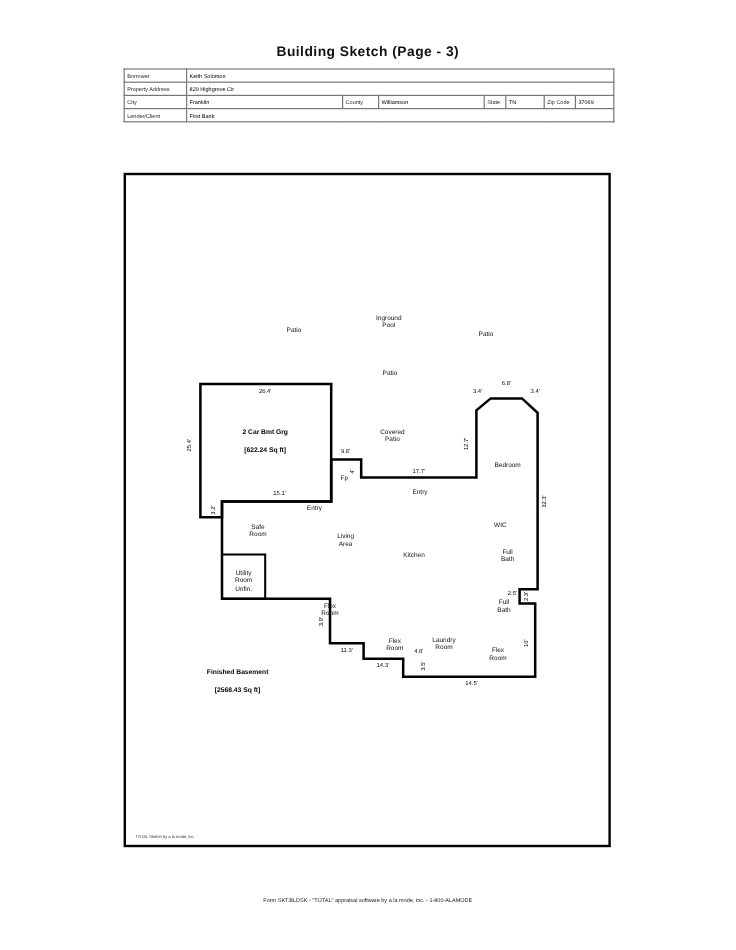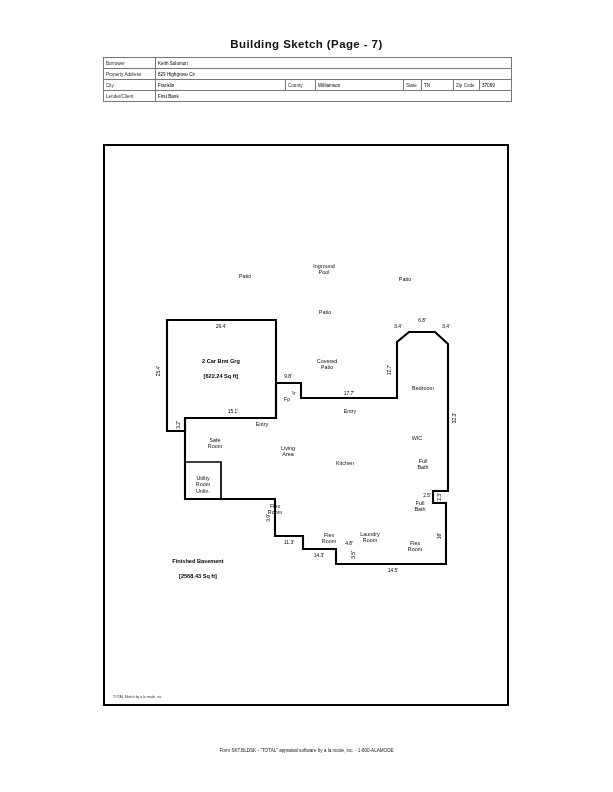--- a/index.html
+++ b/index.html
@@ -141,21 +141,21 @@
     top: 748px;
     width: 613px;
     text-align: center;
     font-size: 4.6px;
     color: #222;
   }
 </style>
 </head>
 <body>
 
-<div class="page-title">Building Sketch (Page - 7)</div>
+<div class="page-title">Building Sketch (Page - 3)</div>
 
 <table class="info-table">
   <colgroup>
     <col style="width:52px">
       <col style="width:130px">
     <col style="width:30px">
       <col style="width:88px">
     <col style="width:18px">
       <col style="width:32px">
     <col style="width:26px">

